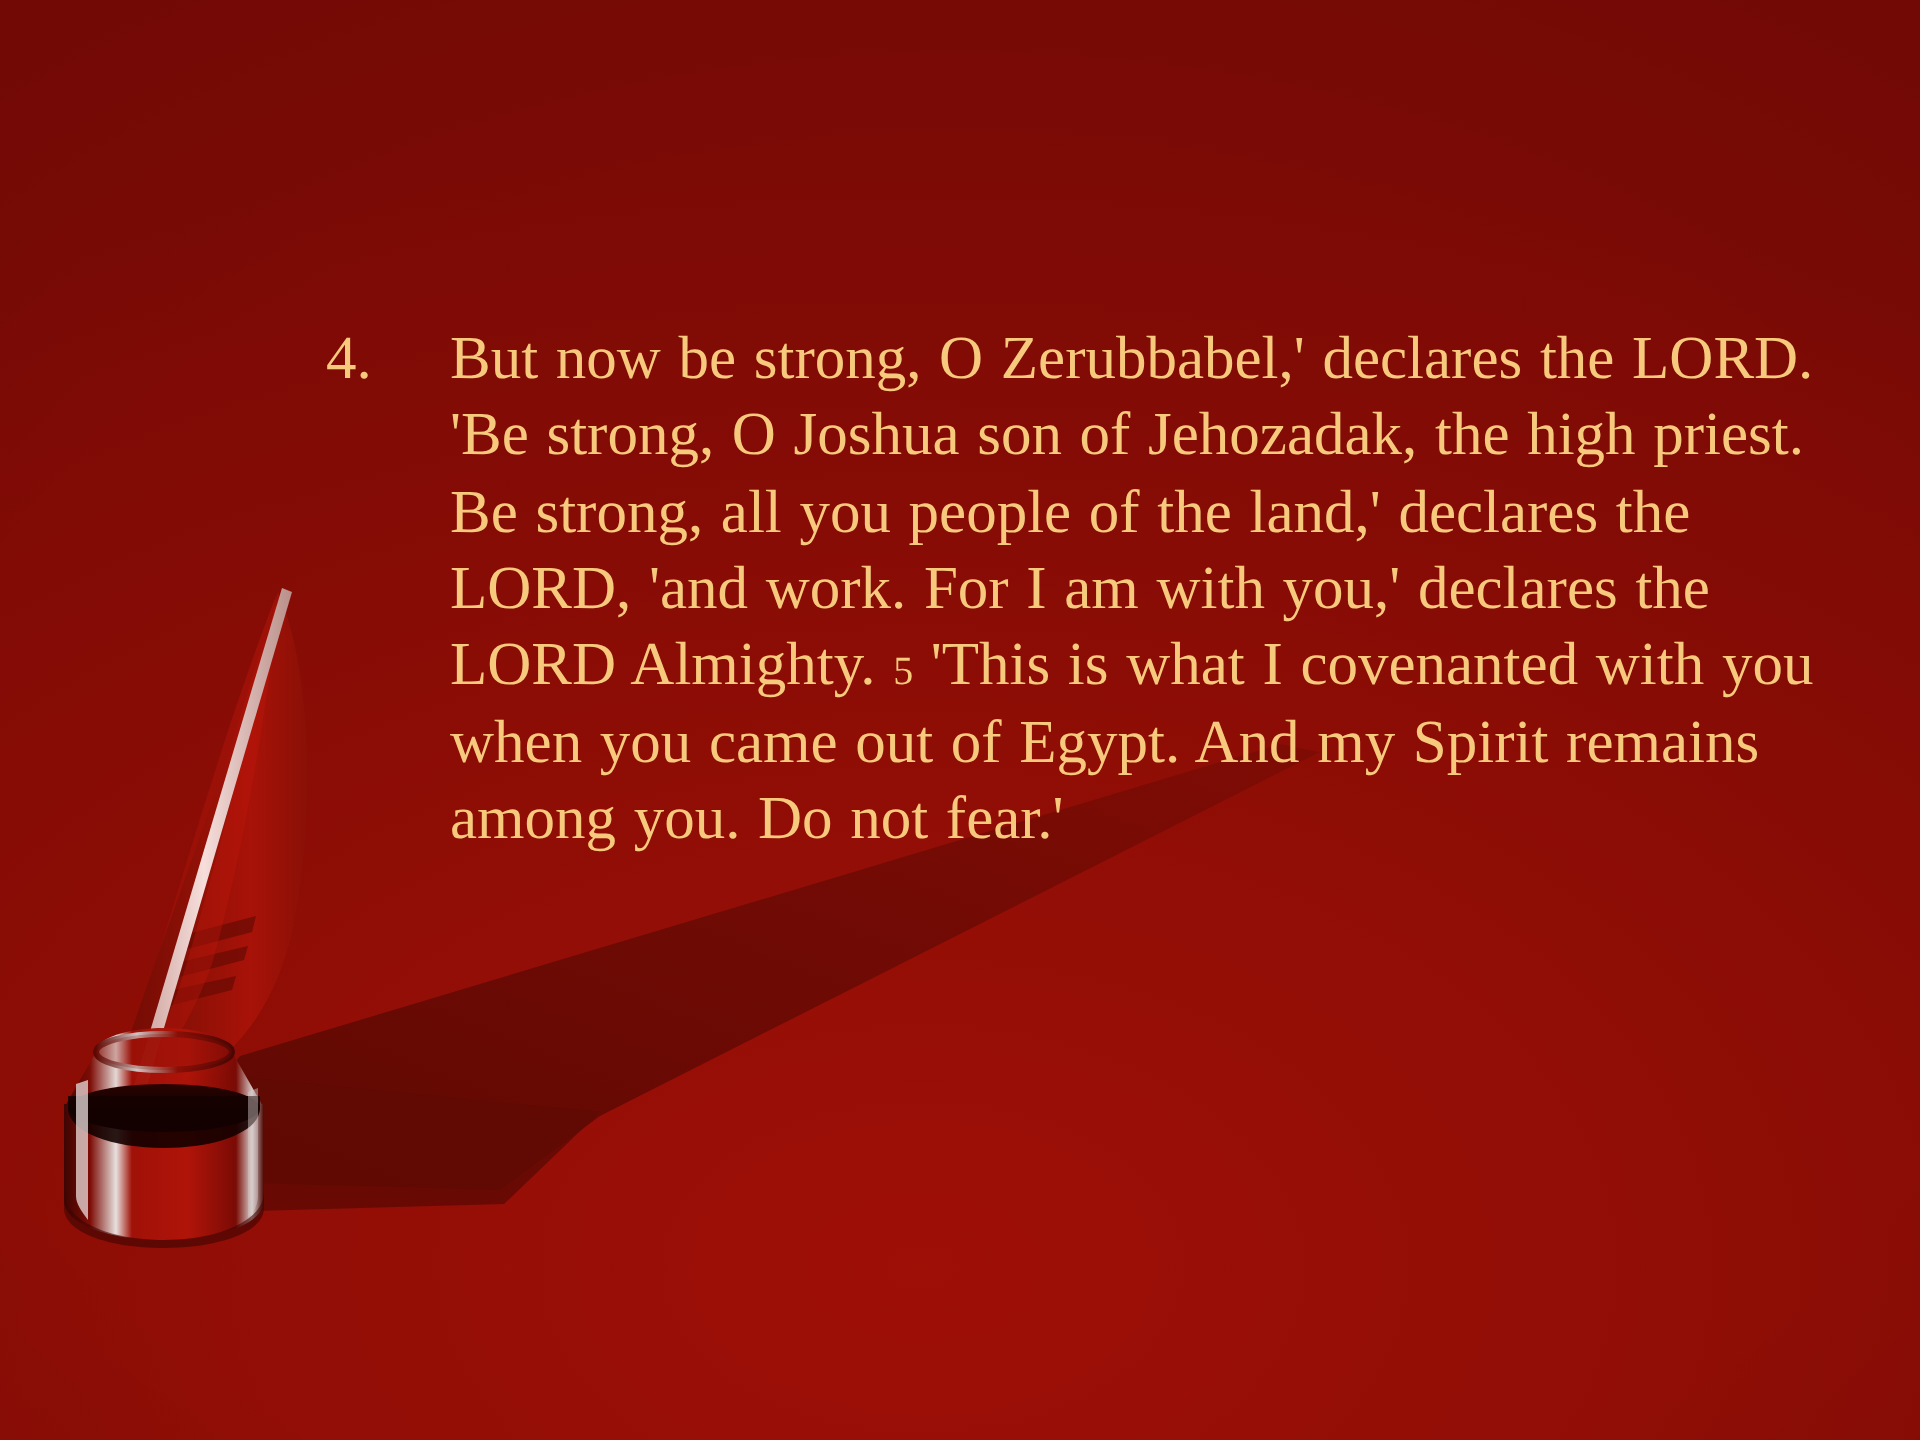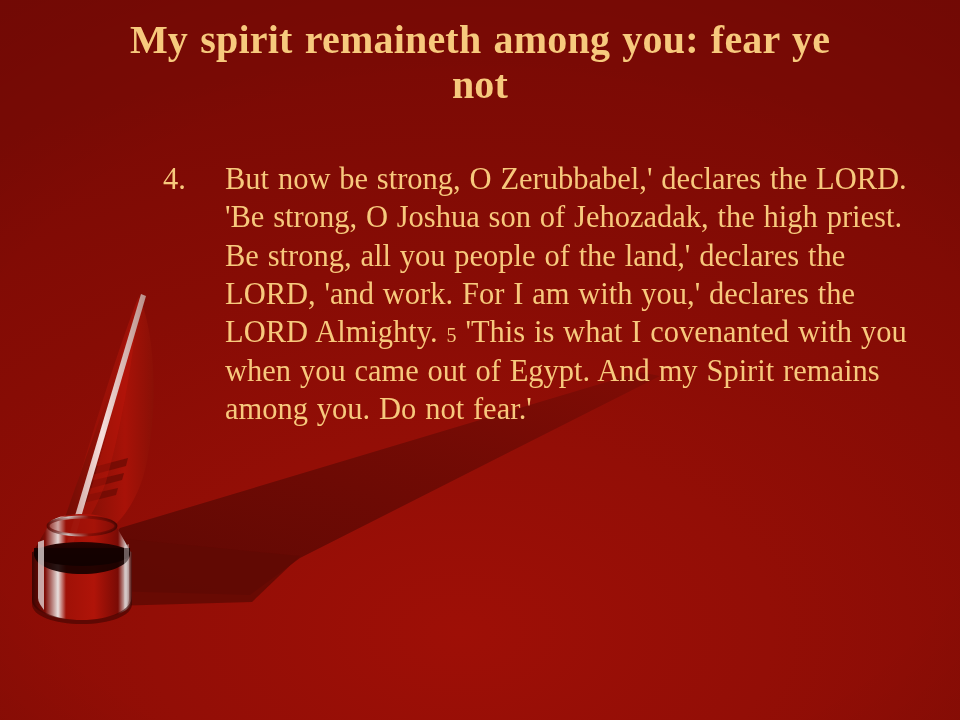--- a/index.html
+++ b/index.html
@@ -184,23 +184,20 @@
       <path d="M 38 252 L 44 250 L 44 320 C 41 316 38 312 38 308 Z" fill="#e9dedc" opacity="0.75"></path>
       <path d="M 124 256 L 129 254 L 129 308 C 129 313 126 317 124 319 Z" fill="#d8cdcb" opacity="0.45"></path>
 
       <path d="M 32 306 C 32 320 54 330 82 330 C 110 330 132 320 132 306
                L 132 314 C 132 326 110 334 82 334 C 54 334 32 326 32 314 Z" fill="#3d0502" opacity="0.6"></path>
     </svg>
   </div>
 
   <div id="bg-vignette"></div>
 
-  <div id="title-block">
-    <h1 id="title-text">My spirit remaineth among you: fear ye not</h1>
-  </div>
 
   <div id="body-block">
     <div class="body-item">
       <span class="body-marker">4.</span><span>But now be strong, O Zerubbabel,' declares the LORD. 'Be strong, O Joshua son of Jehozadak, the high priest. Be strong, all you people of the land,' declares the LORD, 'and work. For I am with you,' declares the LORD Almighty.</span> <span class="verse-num">5</span> <span>'This is what I covenanted with you when you came out of Egypt. And my Spirit remains among you. Do not fear.'</span>
     </div>
   </div>
 
 </div>
 
 </body></html>

